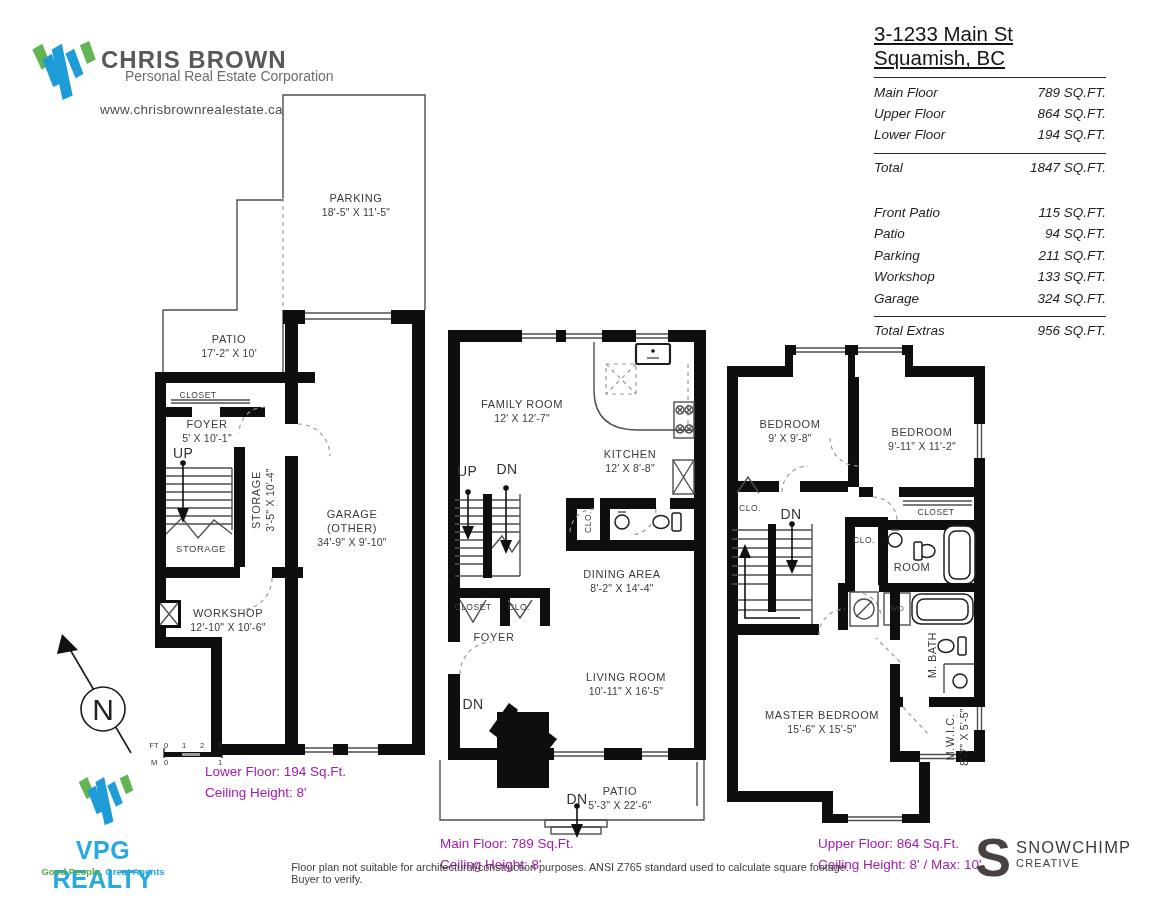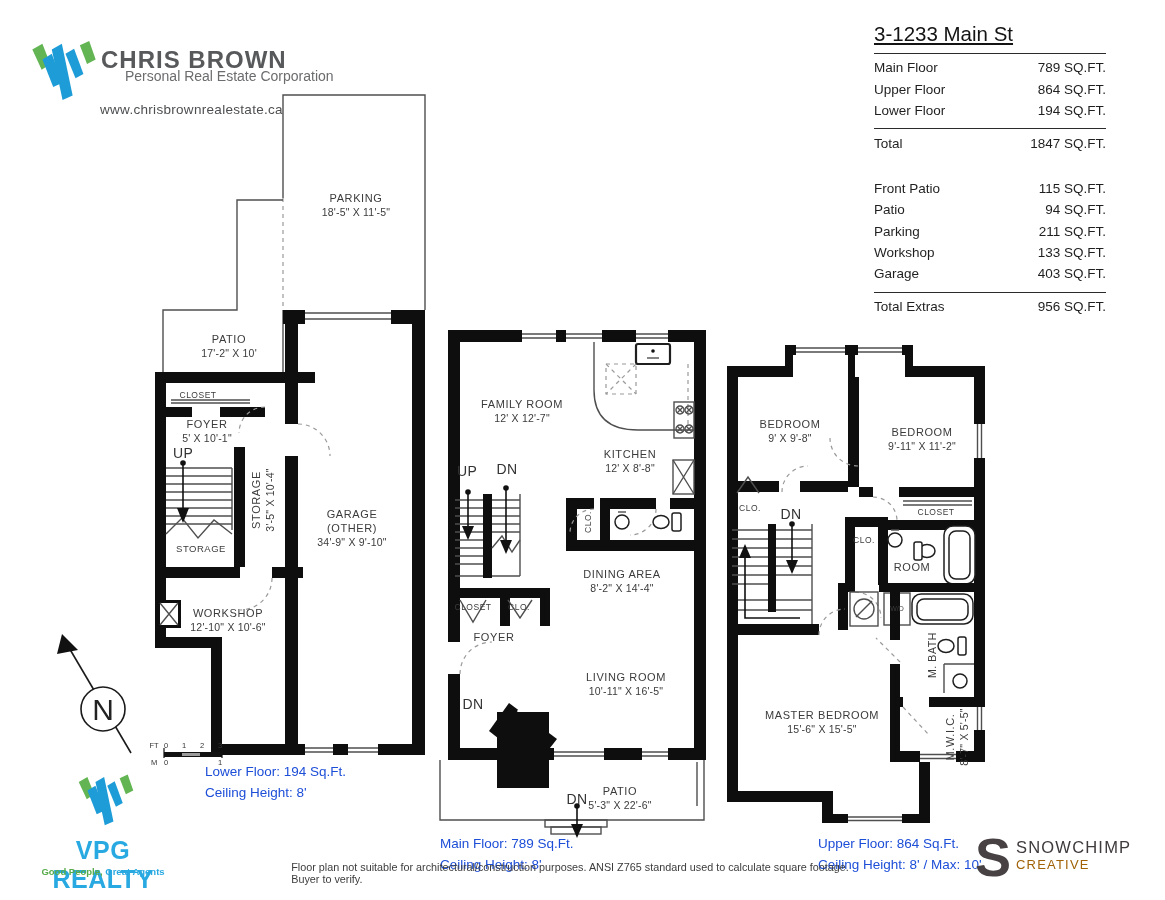--- a/index.html
+++ b/index.html
@@ -12,39 +12,39 @@
   .t2{fill:#fff;stroke:#1f1f1f;stroke-width:1.5;}
   .d{fill:none;stroke:#9a9a9a;stroke-width:1.2;stroke-dasharray:4 4;}
   .arr{stroke:#111;stroke-width:1.6;fill:none;}
   .lbl{position:absolute;transform:translate(-50%,-50%);text-align:center;color:#3b3b3b;
        white-space:nowrap;line-height:1.25;}
   .room{font-size:11px;letter-spacing:.6px;}
   .room .dims{font-size:10.5px;letter-spacing:.2px;}
   .sm{font-size:8.5px;letter-spacing:.5px;}
   .tiny{font-size:14px;letter-spacing:.4px;color:#333;}
   .rot{transform:translate(-50%,-50%) rotate(-90deg);}
-  .caption{position:absolute;font-size:13.5px;color:#1d4ed8;line-height:1.55;text-align:left;}
+  .caption{position:absolute;font-size:13.5px;color:#a21caf;line-height:1.55;text-align:left;}
   
   .cb-name{position:absolute;left:101px;top:46px;font-size:24px;font-weight:bold;color:#58595b;letter-spacing:1px;}
   .cb-sub{position:absolute;left:125px;top:68px;font-size:14px;color:#6b6c6e;}
   .cb-web{position:absolute;left:100px;top:102px;font-size:13.5px;color:#4d4e50;letter-spacing:.3px;}
   
   #addr{position:absolute;left:874px;top:22px;width:232px;}
   .addr-title{font-size:20.5px;color:#141414;line-height:1.18;text-decoration:underline;}
   .sec{border-top:1.5px solid #2b2b2b;margin-top:7px;padding-top:3px;}
-  .row{display:flex;justify-content:space-between;font-size:13.5px;color:#1f1f1f;padding:3.2px 0;}
+  .row{display:flex;justify-content:space-between;font-size:13.5px;color:#1f1f1f;padding:3.2px 0;font-style:italic;}
   .spacer{height:24px;}
   
   .vpg-name{position:absolute;left:32px;top:836px;width:142px;text-align:center;font-size:25px;font-weight:bold;color:#29a9e1;letter-spacing:.5px;}
   .vpg-tag{position:absolute;left:32px;top:866px;width:142px;text-align:center;font-size:9.5px;font-weight:bold;}
   .tag-good{color:#56ab4a;} .tag-great{color:#29a9e1;}
   
   .sc-s{position:absolute;left:975px;top:830px;font-size:54px;font-weight:bold;color:#474143;line-height:1;}
   .sc-l1{position:absolute;left:1016px;top:838px;font-size:16.5px;letter-spacing:1.2px;color:#3f3a3c;}
-  .sc-l2{position:absolute;left:1016px;top:857px;font-size:13px;letter-spacing:1.2px;color:#a16207;}
+  .sc-l2{position:absolute;left:1016px;top:857px;font-size:11px;letter-spacing:1.2px;color:#404040;}
   .disclaimer{position:absolute;left:50%;transform:translateX(-50%);top:861px;font-size:10.8px;color:#3c3c3c;}
   .north{position:absolute;left:103px;top:710px;transform:translate(-50%,-50%);font-size:30px;color:#222;}
   .sb{position:absolute;font-size:7.5px;color:#333;transform:translate(-50%,-50%);text-align:center;}
 </style>
 </head>
 <body>
 
 <div id="canvas">
 
   <svg width="0" height="0" style="position:absolute" aria-hidden="true">
@@ -61,20 +61,21 @@
 
   <svg class="plan" style="left:28px;top:36px;" width="72" height="76" viewBox="0 0 100 100">
       <use href="#vmark"></use>
     </svg>
   <div class="cb-name">CHRIS BROWN</div>
   <div class="cb-sub">Personal Real Estate Corporation</div>
   <div class="cb-web">www.chrisbrownrealestate.ca</div>
 
   <div id="addr">
     <div class="addr-title">3-1233 Main St</div>
+    <div class="addr-title">Squamish, BC</div>
     <div class="sec">
       <div class="row">
           <span>Main Floor</span>
           <span>789 SQ.FT.</span>
         </div>
       <div class="row">
           <span>Upper Floor</span>
           <span>864 SQ.FT.</span>
         </div>
       <div class="row">
@@ -101,21 +102,21 @@
       <div class="row">
           <span>Parking</span>
           <span>211 SQ.FT.</span>
         </div>
       <div class="row">
           <span>Workshop</span>
           <span>133 SQ.FT.</span>
         </div>
       <div class="row">
           <span>Garage</span>
-          <span>403 SQ.FT.</span>
+          <span>324 SQ.FT.</span>
         </div>
     </div>
     <div class="sec">
       <div class="row">
           <span>Total Extras</span>
           <span>956 SQ.FT.</span>
         </div>
     </div>
   </div>
 

